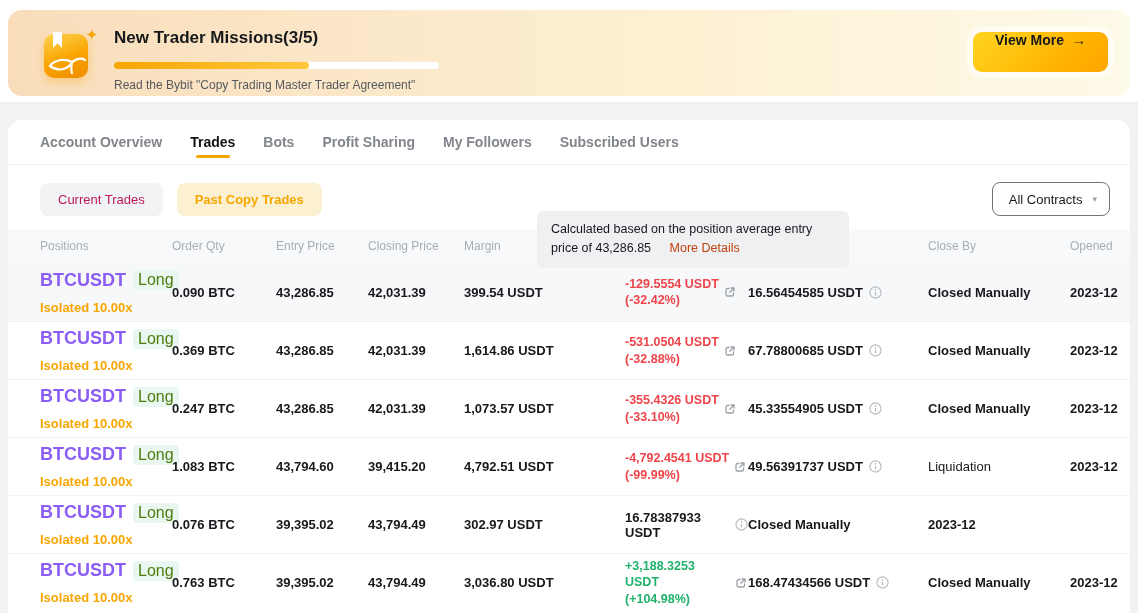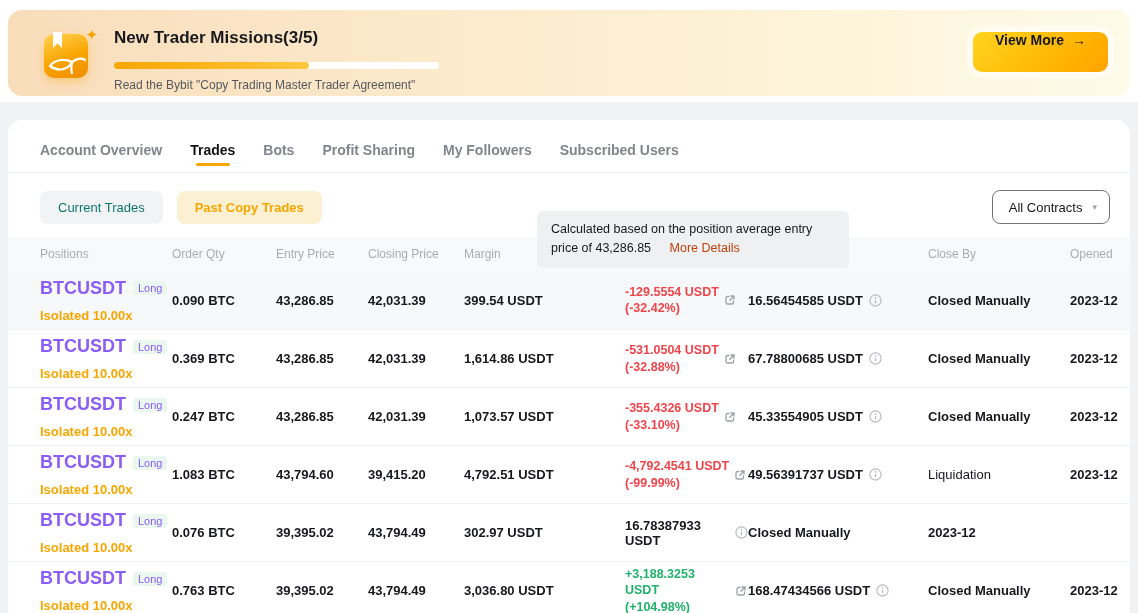--- a/index.html
+++ b/index.html
@@ -47,51 +47,50 @@
     box-shadow:0 0 0 6px rgba(255,255,255,.55);
   }
   
   .card{
     position:absolute; left:8px; top:120px; width:1122px; height:500px;
     background:#ffffff; border-radius:14px 14px 0 0; overflow:hidden;
   }
   .tabs{
     display:flex; gap:28px; padding:0 0 0 32px; height:45px; align-items:center;
     border-bottom:1px solid #f0f1f3;
-    margin-top:8px;
   }
   .tab{ font-size:14px; font-weight:700; color:#81858c; cursor:pointer; position:relative; height:100%; display:flex; align-items:center; }
   .tab.active{ color:#121214; }
   .tab.active::after{
     content:""; position:absolute; left:50%; transform:translateX(-50%);
     bottom:6px; width:34px; height:3px; border-radius:2px; background:#f7a600;
   }
   .filter-row{ display:flex; align-items:center; padding:17px 20px 0 32px; }
   .pill{ height:33px; padding:0 18px; border-radius:8px; border:none; font-family:inherit;
     font-size:13px; display:flex; align-items:center; cursor:pointer; }
-  .pill.inactive{ background:#f1f3f5; color:#0f766e; font-weight:400; margin-right:14px;text-align:center; }
+  .pill.inactive{ background:#f1f3f5; color:#be185d; font-weight:400; margin-right:14px;text-align:center; }
   .pill.active{ background:#fcf0d2; color:#f7a600; font-weight:700; }
   .contracts-select{
     margin-left:auto; height:34px; padding:0 12px 0 16px; background:#fff;
     border:1px solid #737373; border-radius:8px; font-size:13px; color:#17181c;
     display:flex; align-items:center; gap:10px; cursor:pointer;
   }
   .contracts-select .caret{ font-size:9px; color:#9ca1a8; }
   
   .table{ margin-top:13px; }
   .tr{ display:grid; grid-template-columns:132px 104px 92px 96px 161px 123px 180px 142px 120px;
     padding-left:32px; align-items:center; }
   .thead{ height:34px; background:#f8f9fb; }
   .th{ font-size:12px; color:#a8adb4; }
   .row{ height:58px; border-top:1px solid #f0f1f3; font-size:13px; font-weight:700; color:#17181c; }
   .row:first-of-type{ border-top:none; }
   .row.hovered{ background:#f7f8fa; }
   .pos-line1{ display:flex; align-items:center; gap:7px; }
   .symbol{ font-weight:700; font-size:18px; color:#8b5cf6; }
-  .side-badge{ background:#eaf7f0; color:#8b5cf6; font-size:11px; font-weight:400;
+  .side-badge{ background:#eaf7f0; color:#4d7c0f; font-size:16px; font-weight:400;
     padding:1px 5px; border-radius:3px;text-align:right; }
   .mode{ color:#f7a600; font-size:13px; font-weight:700; margin-top:9px; }
   .pnl-cell{ display:flex; align-items:center; gap:4px; }
   .pnl-lines{ line-height:1.3; font-size:12.5px; }
   .pnl-lines.neg{ color:#ef454a; }
   .pnl-lines.pos{ color:#20b26c; }
   .icon-btn{ display:inline-flex; cursor:pointer; }
   .funds-cell{ display:flex; align-items:center; gap:6px; }
   .opened-cell{ max-width:58px; overflow:hidden; white-space:nowrap; }
   

